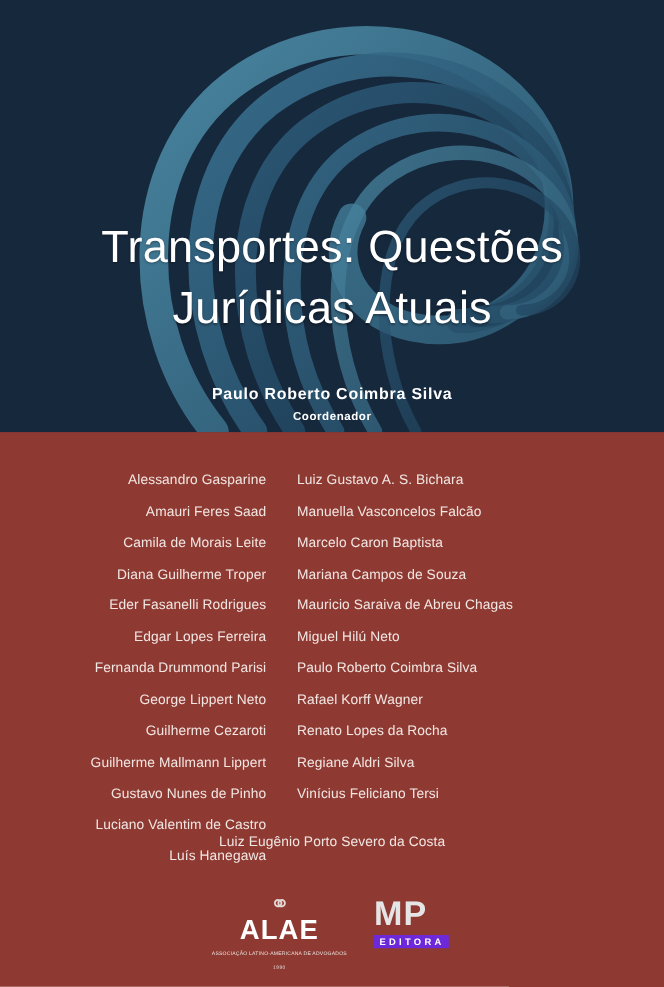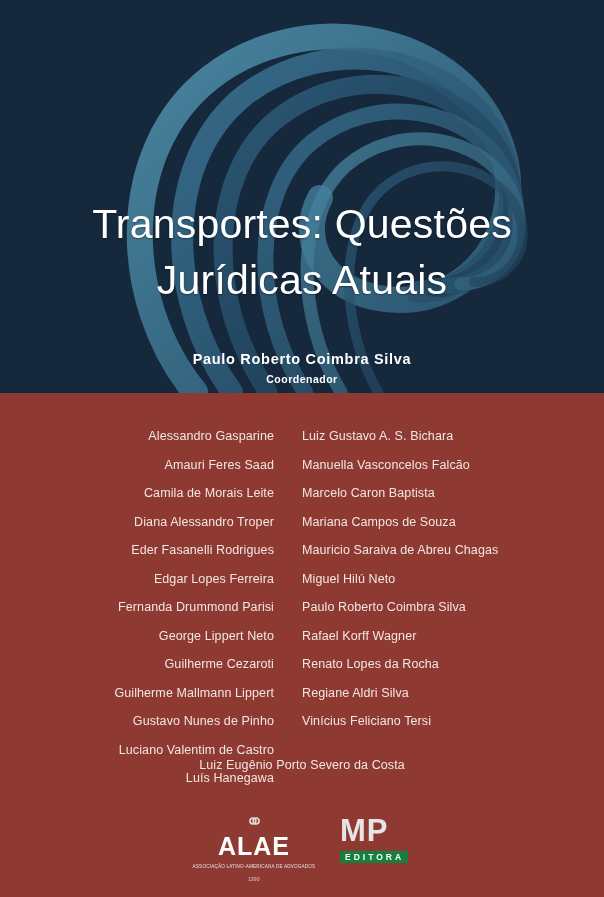--- a/index.html
+++ b/index.html
@@ -75,21 +75,20 @@
     width: 604px;
     height: 504px;
     background: #8e3a32;
   }
   .authors {
     position: absolute;
     left: 0;
     top: 29px;
     width: 604px;
     display: flex;
-    justify-content: center;
     gap: 0px;
   }
   .col {
     display: flex;
     flex-direction: column;
   }
   .col-left {
     width: 260px;
     align-items: flex-end;
     padding-right: 18px;
@@ -168,21 +167,21 @@
   }
   .mp-letters {
     color: #e5e5e5;
     font-size: 31px;
     font-weight: bold;
     line-height: 31px;
     letter-spacing: 1px;
   }
   .mp-editora {
     margin-top: 2px;
-    background: #15803d;
+    background: #6d28d9;
     color: #ffffff;
     font-size: 8.5px;
     letter-spacing: 3px;
     font-weight: bold;
     display: inline-block;
     padding: 1px 4px 1px 5px;
   }
 </style>
 </head>
 <body>
@@ -227,21 +226,21 @@
     </div>
   </div>
 
   <div class="bottom-panel">
 
     <div class="authors">
       <div class="col col-left">
         <div class="author">Alessandro Gasparine</div>
         <div class="author">Amauri Feres Saad</div>
         <div class="author">Camila de Morais Leite</div>
-        <div class="author">Diana Alessandro Troper</div>
+        <div class="author">Diana Guilherme Troper</div>
         <div class="author">Eder Fasanelli Rodrigues</div>
         <div class="author">Edgar Lopes Ferreira</div>
         <div class="author">Fernanda Drummond Parisi</div>
         <div class="author">George Lippert Neto</div>
         <div class="author">Guilherme Cezaroti</div>
         <div class="author">Guilherme Mallmann Lippert</div>
         <div class="author">Gustavo Nunes de Pinho</div>
         <div class="author">Luciano Valentim de Castro</div>
         <div class="author">Luís Hanegawa</div>
       </div>

